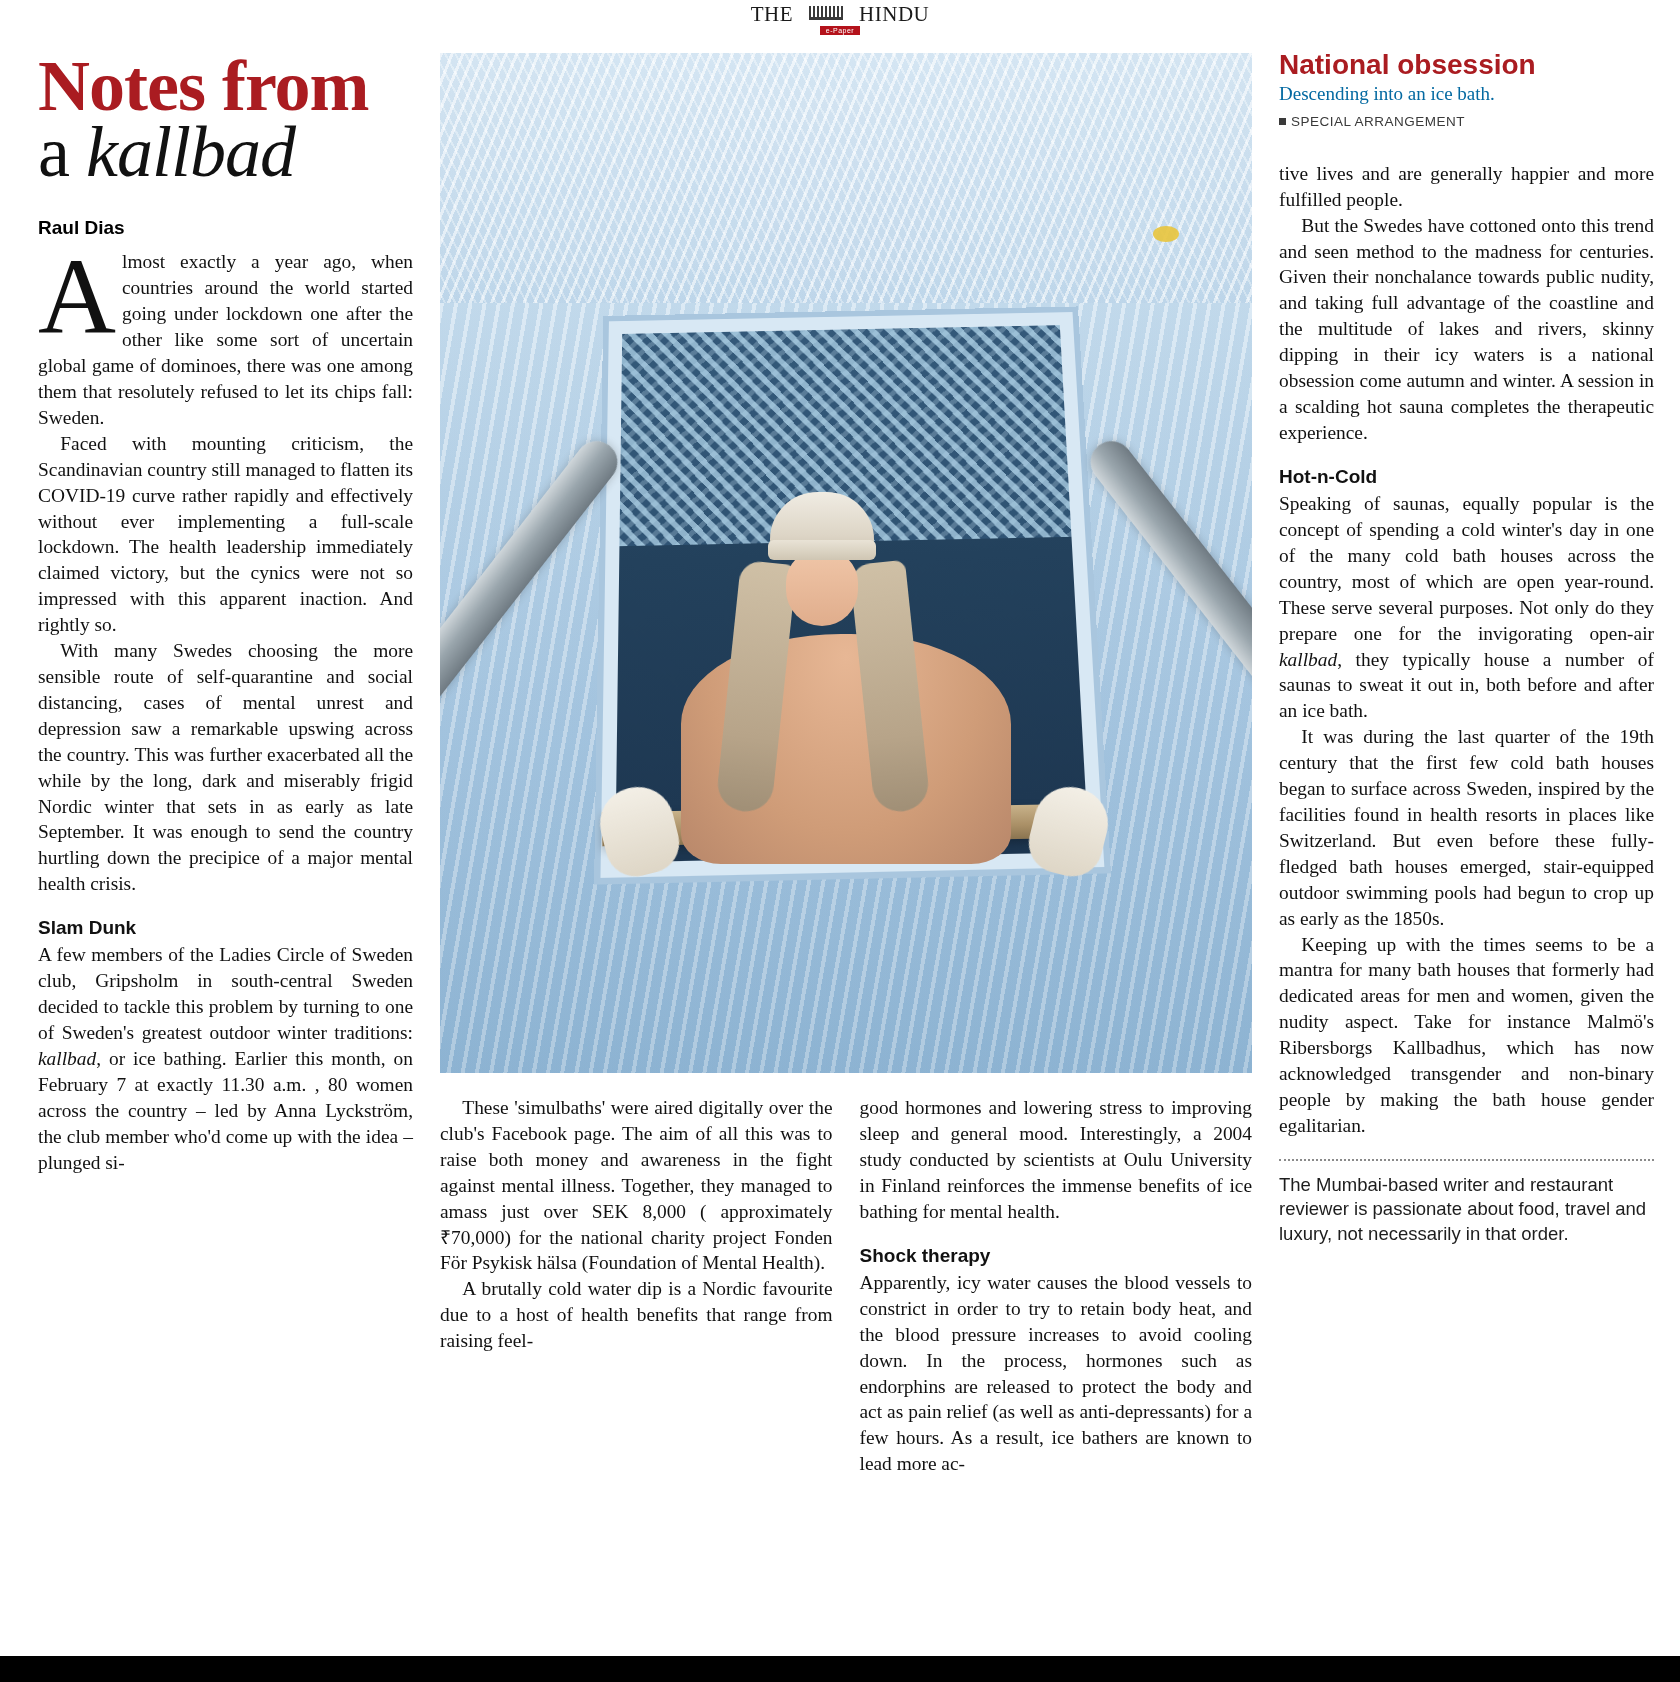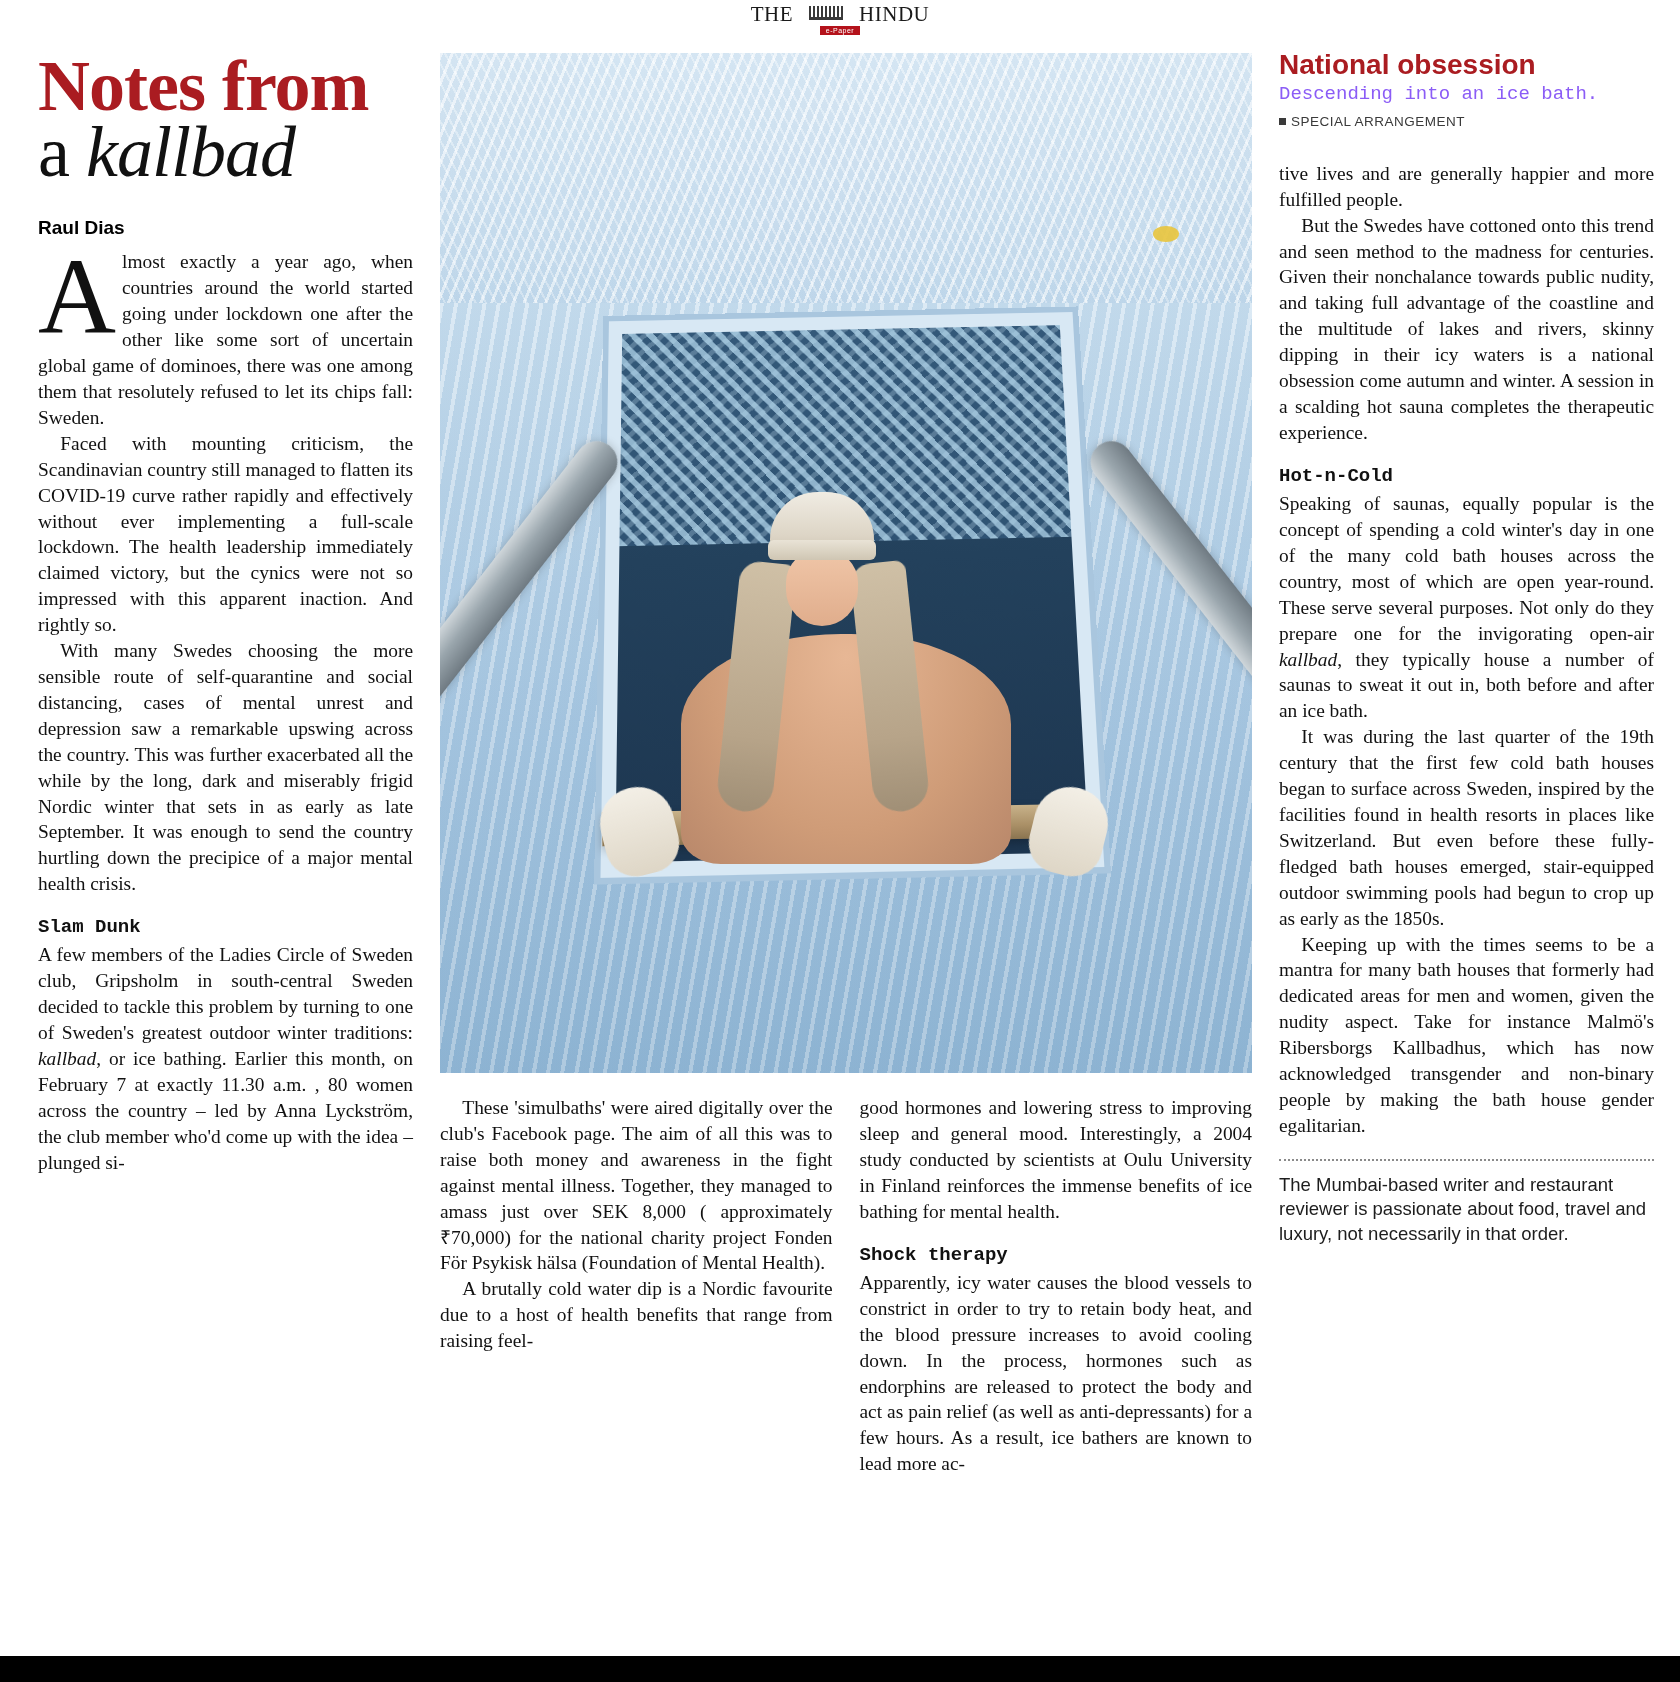--- a/index.html
+++ b/index.html
@@ -100,21 +100,21 @@
   .body-text p.first { text-indent: 0; }
   .dropcap::first-letter {
     float: left;
     font-size: 108px;
     line-height: 0.78;
     padding: 6px 6px 0 0;
     font-family: "Liberation Serif", serif;
     font-weight: 400;
   }
   .subhead {
-    font-family: Liberation Mono, monospace;
+    font-family: Liberation Sans, sans-serif;
     font-weight: 700;
     font-size: 19px;
     margin: 18px 0 2px 0;
     color: #111;
   }
 
   
   .photo-wrap {
     margin-top: 14px;
     width: 100%;
@@ -262,23 +262,23 @@
 
   
   .cap-kicker {
     font-family: "Liberation Sans", sans-serif;
     font-weight: 700;
     color: #aa1c21;
     font-size: 28px;
     margin-top: 10px;
   }
   .cap-text {
-    font-family: Liberation Mono, monospace;
+    font-family: Liberation Serif, serif;
     font-size: 19px;
-    color: #8b5cf6;
+    color: #0369a1;
     margin-top: 2px;
     line-height: 1.2;
   }
   .cap-credit {
     font-family: "Liberation Sans", sans-serif;
     font-size: 13.5px;
     letter-spacing: .5px;
     color: #3a3a3a;
     margin-top: 8px;
   }

